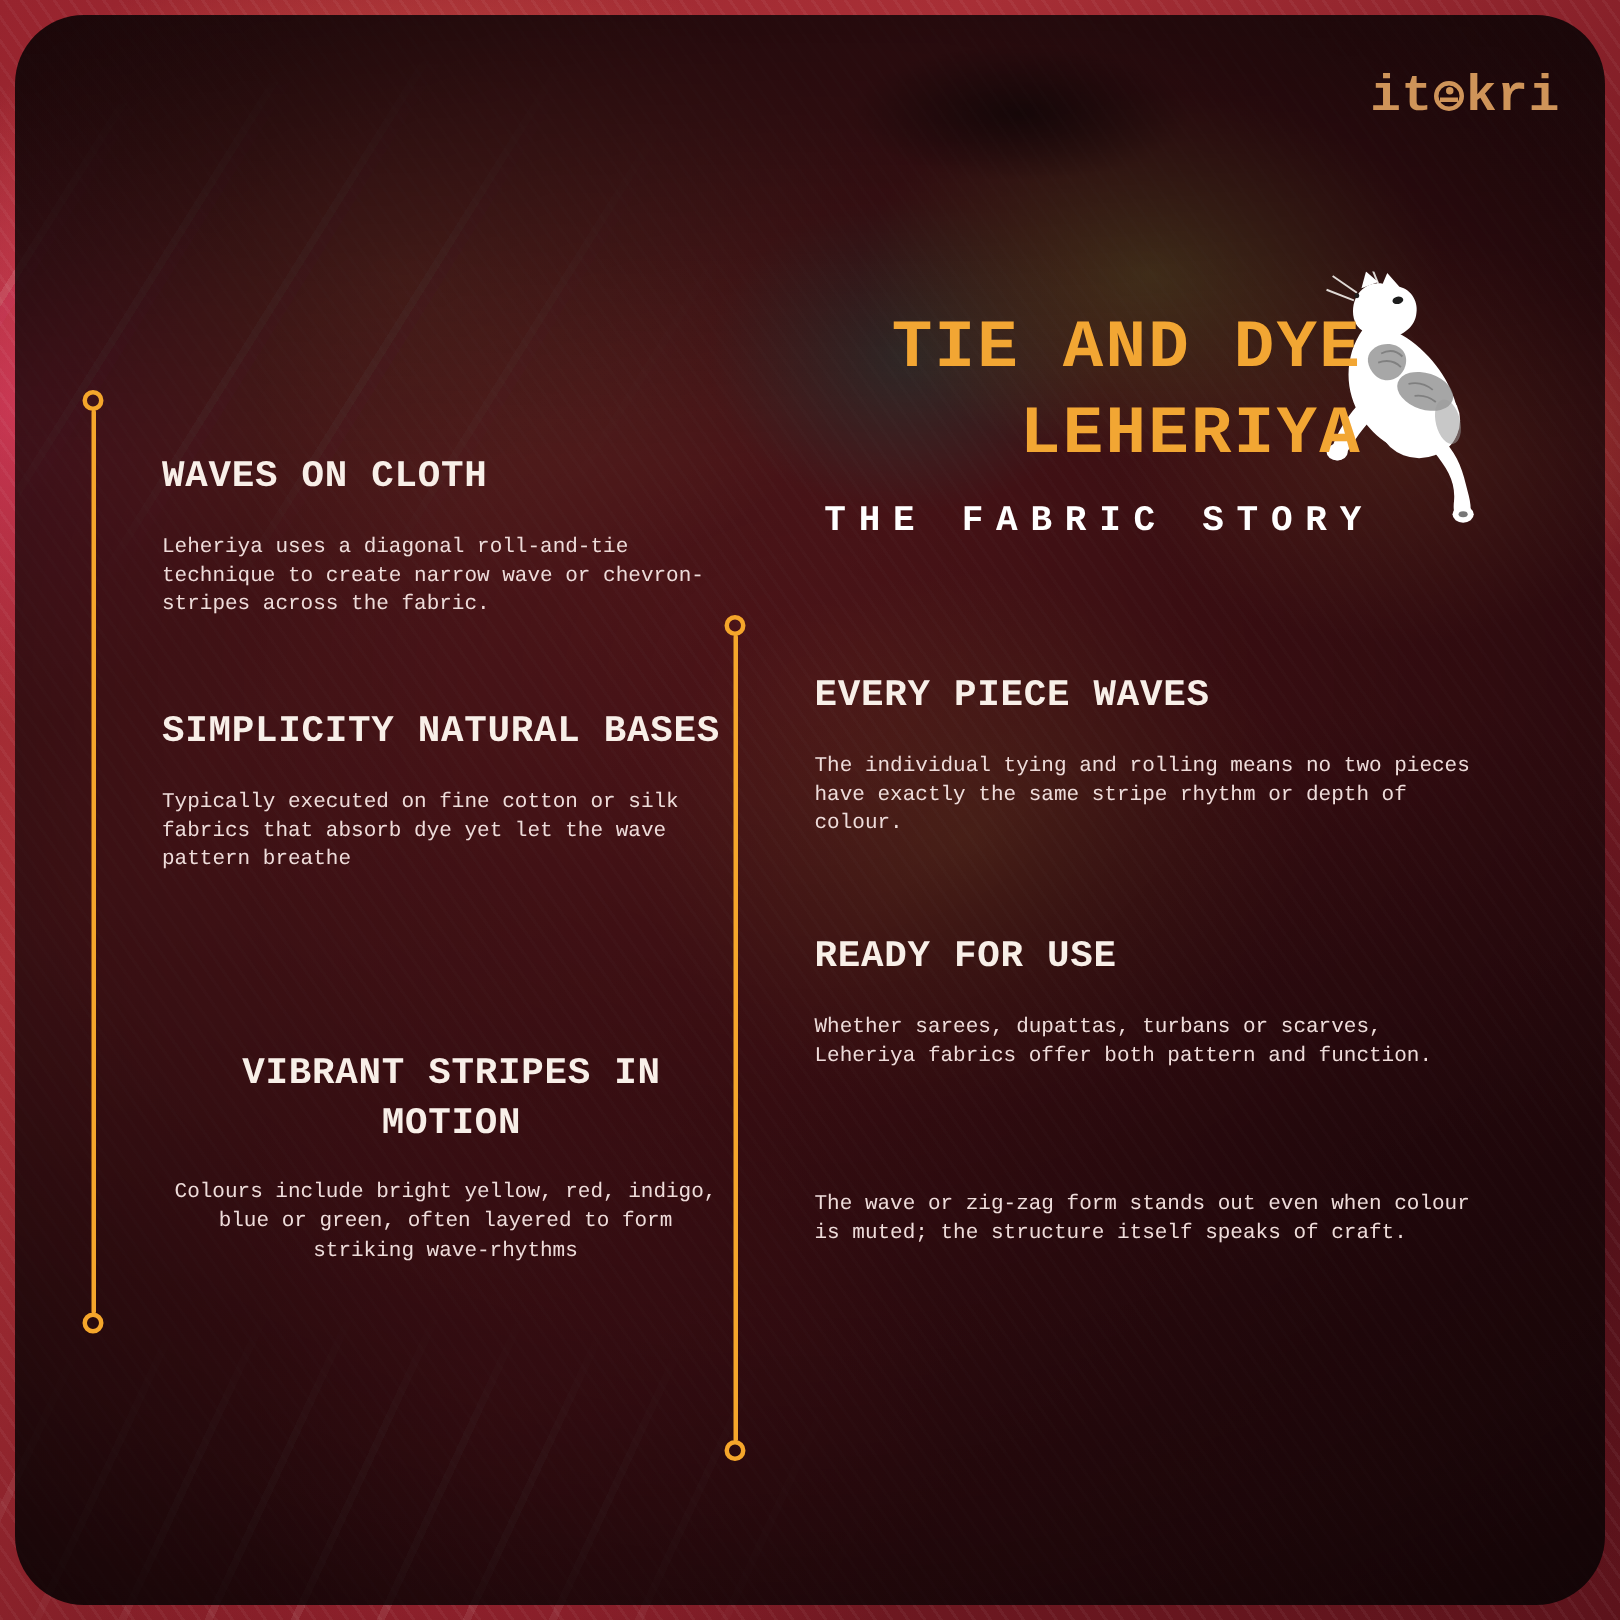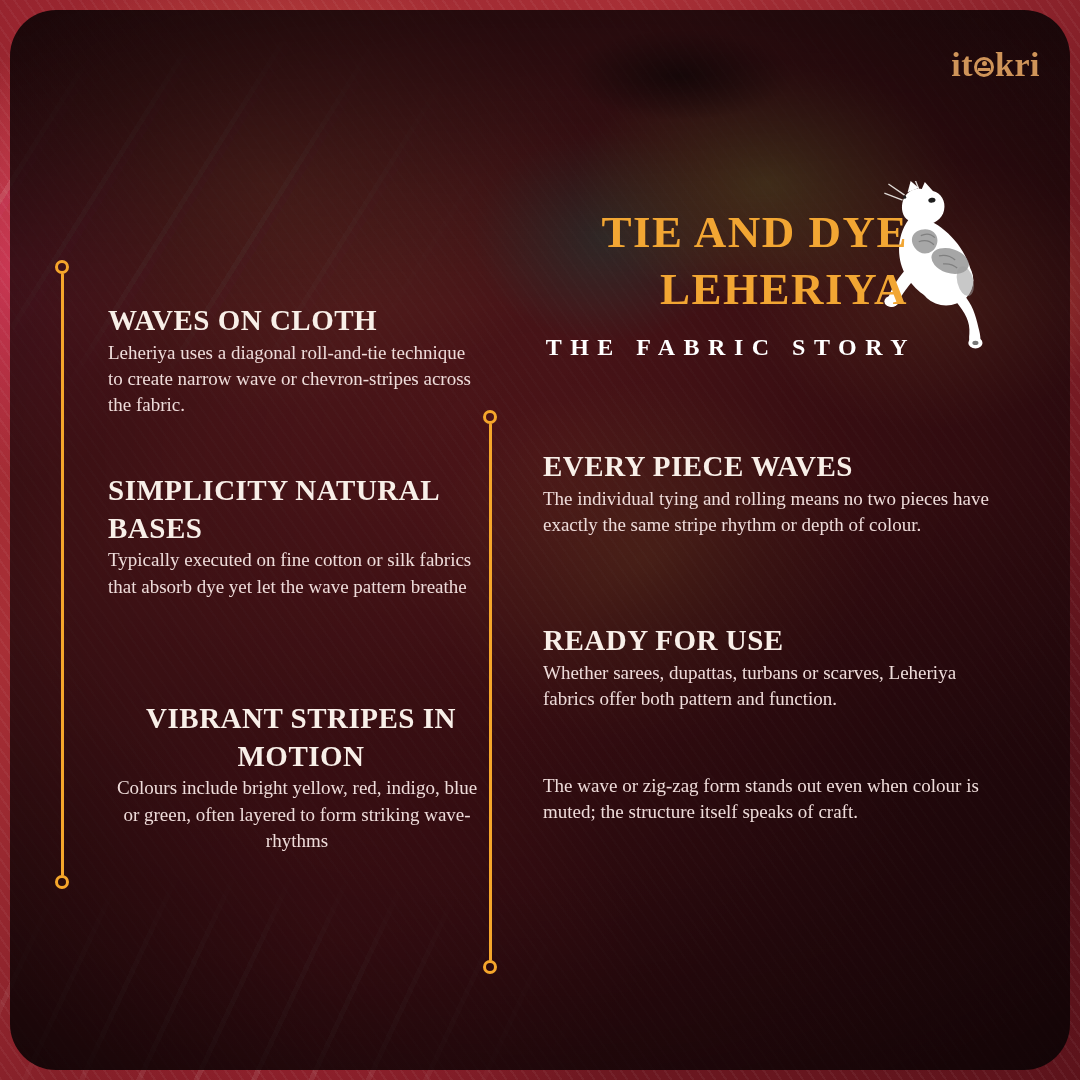--- a/index.html
+++ b/index.html
@@ -1,18 +1,18 @@
 <!DOCTYPE html>
 <html><head>
 <meta charset="utf-8">
 <style>
   html,body{margin:0;padding:0;background:#000;}
   .canvas{
     position:relative;width:1080px;height:1080px;overflow:hidden;
-    font-family:Liberation Serif, serif;
+    font-family:Liberation Mono, monospace;
     background-color:#7f1d1d;
   }
   
   .bg-photo{
     position:absolute;inset:0;
     background-image:
       radial-gradient(150px 60px at 63% 7%, rgba(35,18,14,0.95), rgba(35,18,14,0) 75%),
       radial-gradient(270px 170px at 71% 17%, rgba(213,190,88,0.85), rgba(213,190,88,0) 72%),
       radial-gradient(190px 150px at 56% 22%, rgba(72,168,150,0.6), rgba(72,168,150,0) 70%),
       radial-gradient(260px 190px at 86% 27%, rgba(232,128,74,0.5), rgba(232,128,74,0) 72%),
@@ -91,25 +91,25 @@
   .timeline-left .ring-top{left:55px;top:260px;}
   .timeline-left .tline{left:60.5px;top:273px;height:603px;}
   .timeline-left .ring-bottom{left:55px;top:875px;}
   .timeline-right .ring-top{left:483px;top:410px;}
   .timeline-right .tline{left:488.5px;top:423px;height:538px;}
   .timeline-right .ring-bottom{left:483px;top:960px;}
 
   
   .section{position:absolute;}
   .section h3{
-    margin:0;color:#f8efe8;font-size:29px;font-weight:bold;
+    margin:0;color:#f8efe8;font-size:25px;font-weight:bold;
     letter-spacing:.5px;line-height:1.3;
   }
   .section p{
-    margin:0 0 0 0;color:#eedcda;font-size:19px;line-height:1.38;
+    margin:21px 0 0 0;color:#eedcda;font-size:14px;line-height:1.38;
   }
   .sec-l1{left:108px;top:302px;width:376px;}
   .sec-l2{left:108px;top:472px;width:376px;}
   .sec-l3{left:109px;top:700px;width:376px;text-align:center;}
   .sec-l3 h3{padding-left:8px;}
   .sec-r1{left:543px;top:448px;width:450px;}
   .sec-r2{left:543px;top:622px;width:450px;}
   .sec-r3{left:543px;top:773px;width:450px;}
 </style>
 </head>

